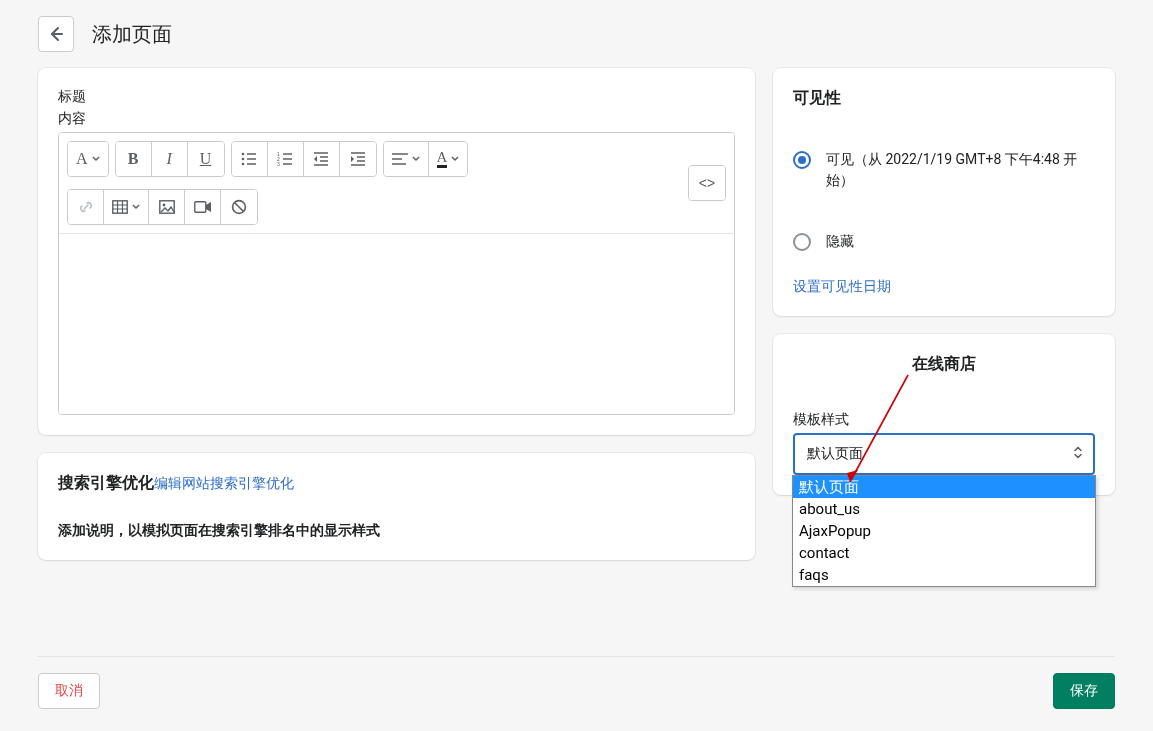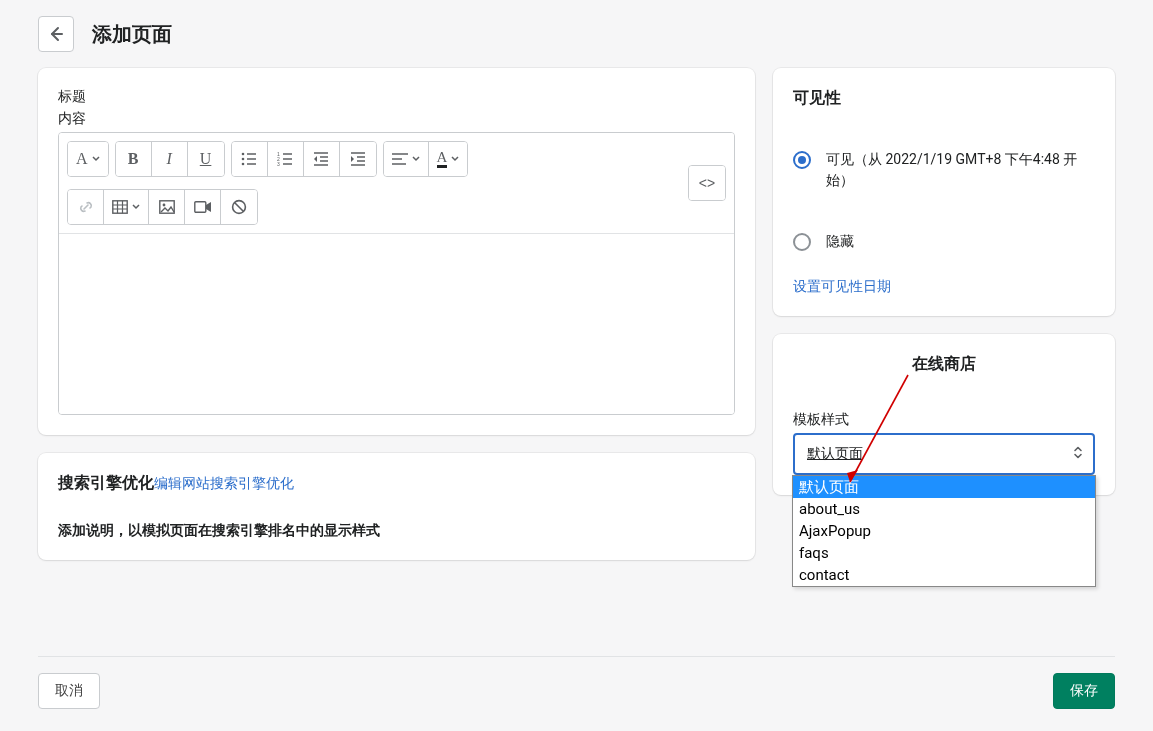--- a/index.html
+++ b/index.html
@@ -24,21 +24,21 @@
     border-radius: 4px;
     background: #fff;
     display: flex;
     align-items: center;
     justify-content: center;
     cursor: pointer;
     margin-right: 18px;
   }
   .page-title {
     font-size: 20px;
-    font-weight: 700;
+    font-weight: 400;
   }
   .layout {
     display: flex;
     gap: 18px;
     padding: 0 38px;
   }
   .col-main { flex: 1; }
   .col-side { width: 342px; }
   .card {
     background: #fff;
@@ -128,21 +128,21 @@
     width: 18px; height: 18px;
     border: 2px solid #2c6ecb;
     border-radius: 50%;
     display: flex; align-items: center; justify-content: center;
     flex-shrink: 0; margin-top: 2px;
   }
   .radio-outer.unchecked { border-color: #8c9196; }
   .radio-dot { width: 8px; height: 8px; background: #2c6ecb; border-radius: 50%; }
   .radio-label { font-size: 14px; line-height: 1.5; }
   .visibility-link { margin-top: 14px; display: inline-block; }
-  .select-wrap { position: relative; margin-top: 4px; text-decoration: underline; }
+  .select-wrap { position: relative; margin-top: 4px; }
   .select-box {
     width: 100%;
     height: 42px;
     border: 2px solid #2c6ecb;
     border-radius: 4px;
     padding: 0 36px 0 12px;
     background: #fff;
     display: flex;
     align-items: center;
     font-size: 14px;
@@ -186,21 +186,21 @@
     padding: 0 16px;
     border-radius: 4px;
     font-size: 14px;
     cursor: pointer;
     display: inline-flex;
     align-items: center;
   }
   .btn-secondary {
     background: #fff;
     border: 1px solid #c9cccf;
-    color: #404040;
+    color: #ef4444;
   }
   .btn-primary {
     background: #008060;
     border: 1px solid #007a5c;
     color: #fff;
   }
   .arrow-annotation {
     position: absolute;
     pointer-events: none;
     z-index: 100;
@@ -392,22 +392,22 @@
           <span class="select-caret">
             <svg width="10" height="14" viewBox="0 0 10 14">
                 <path d="M2 5l3-3 3 3M2 9l3 3 3-3" stroke="#5c5f62" stroke-width="1.6" fill="none" stroke-linecap="round" stroke-linejoin="round"></path>
               </svg>
           </span>
         </div>
         <div class="dropdown">
           <div class="dropdown-item selected">默认页面</div>
           <div class="dropdown-item">about_us</div>
           <div class="dropdown-item">AjaxPopup</div>
+          <div class="dropdown-item">contact</div>
           <div class="dropdown-item">faqs</div>
-          <div class="dropdown-item">contact</div>
         </div>
       </div>
     </div>
   </div>
 </div>
 
 <svg class="arrow-annotation" style="left:838px;top:370px;" width="80" height="130" viewBox="0 0 80 130">
   <line x1="70" y1="5" x2="12" y2="112" stroke="#d00000" stroke-width="1.6"></line>
   <polygon points="12,112 20,100 9,103" fill="#d00000"></polygon>
 </svg>

